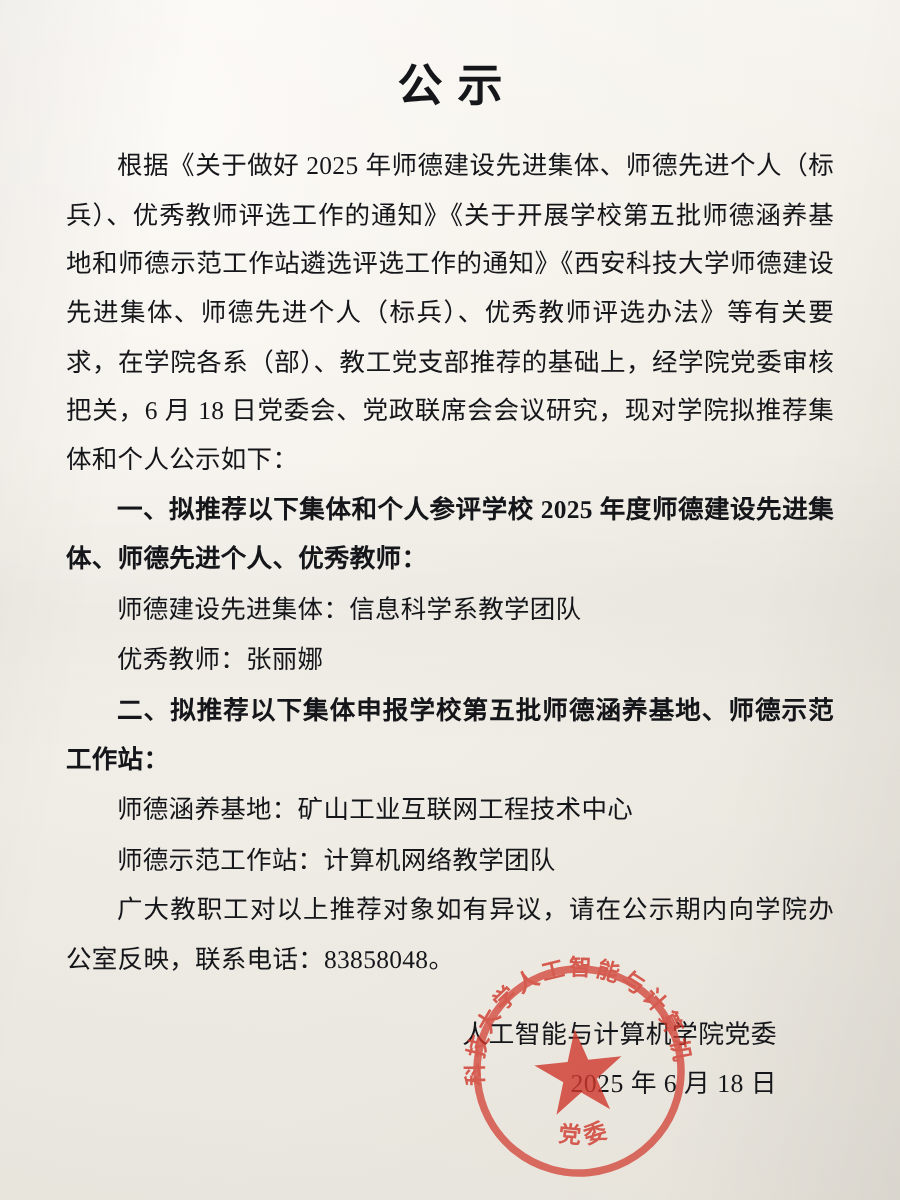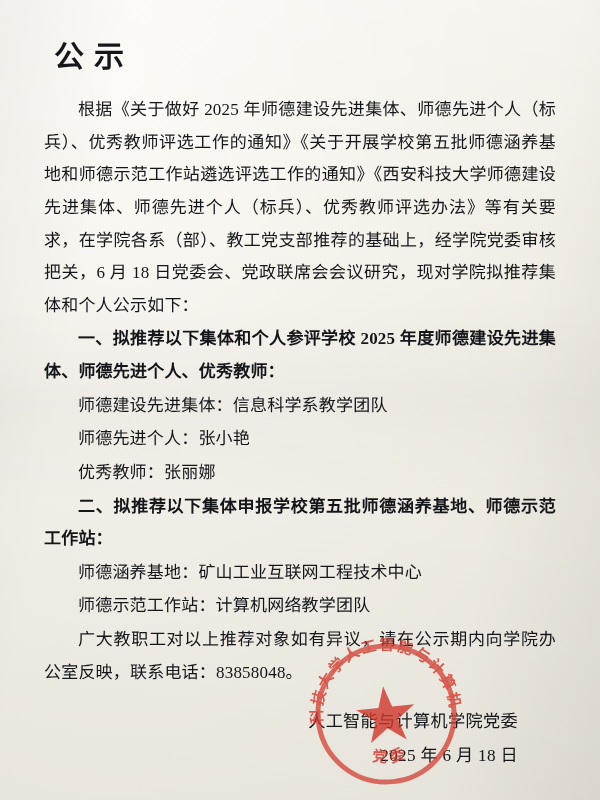--- a/index.html
+++ b/index.html
@@ -42,21 +42,21 @@
     transform: rotate(-1.2deg);
     pointer-events: none;
   }
   .content {
     position: relative;
     z-index: 3;
     padding: 26px 44px 0 44px;
     color: #15161a;
   }
   .doc-title {
-    text-align: left;
+    text-align: center;
     font-size: 30px;
     font-weight: bold;
     letter-spacing: 10px;
     margin: 6px 0 18px 0;
     text-indent: 10px;
     font-family: Liberation Mono, monospace;
   }
   p.para {
     font-size: 17px;
     line-height: 1.92;
@@ -100,21 +100,20 @@
   <div class="content">
 
     <h1 class="doc-title">公示</h1>
 
     <p class="para indent2">根据《关于做好 2025 年师德建设先进集体、师德先进个人（标兵）、优秀教师评选工作的通知》《关于开展学校第五批师德涵养基地和师德示范工作站遴选评选工作的通知》《西安科技大学师德建设先进集体、师德先进个人（标兵）、优秀教师评选办法》等有关要求，在学院各系（部）、教工党支部推荐的基础上，经学院党委审核把关，6 月 18 日党委会、党政联席会会议研究，现对学院拟推荐集体和个人公示如下：</p>
 
     <p class="para indent2 bold">一、拟推荐以下集体和个人参评学校 2025 年度师德建设先进集体、师德先进个人、优秀教师：</p>
 
     <p class="para indent2">师德建设先进集体：信息科学系教学团队</p>
 
-    <p class="para indent2">师德先进个人：张小艳</p>
 
     <p class="para indent2">优秀教师：张丽娜</p>
 
     <p class="para indent2 bold">二、拟推荐以下集体申报学校第五批师德涵养基地、师德示范工作站：</p>
 
     <p class="para indent2">师德涵养基地：矿山工业互联网工程技术中心</p>
 
     <p class="para indent2">师德示范工作站：计算机网络教学团队</p>
 
     <p class="para indent2">广大教职工对以上推荐对象如有异议，请在公示期内向学院办公室反映，联系电话：83858048。</p>

